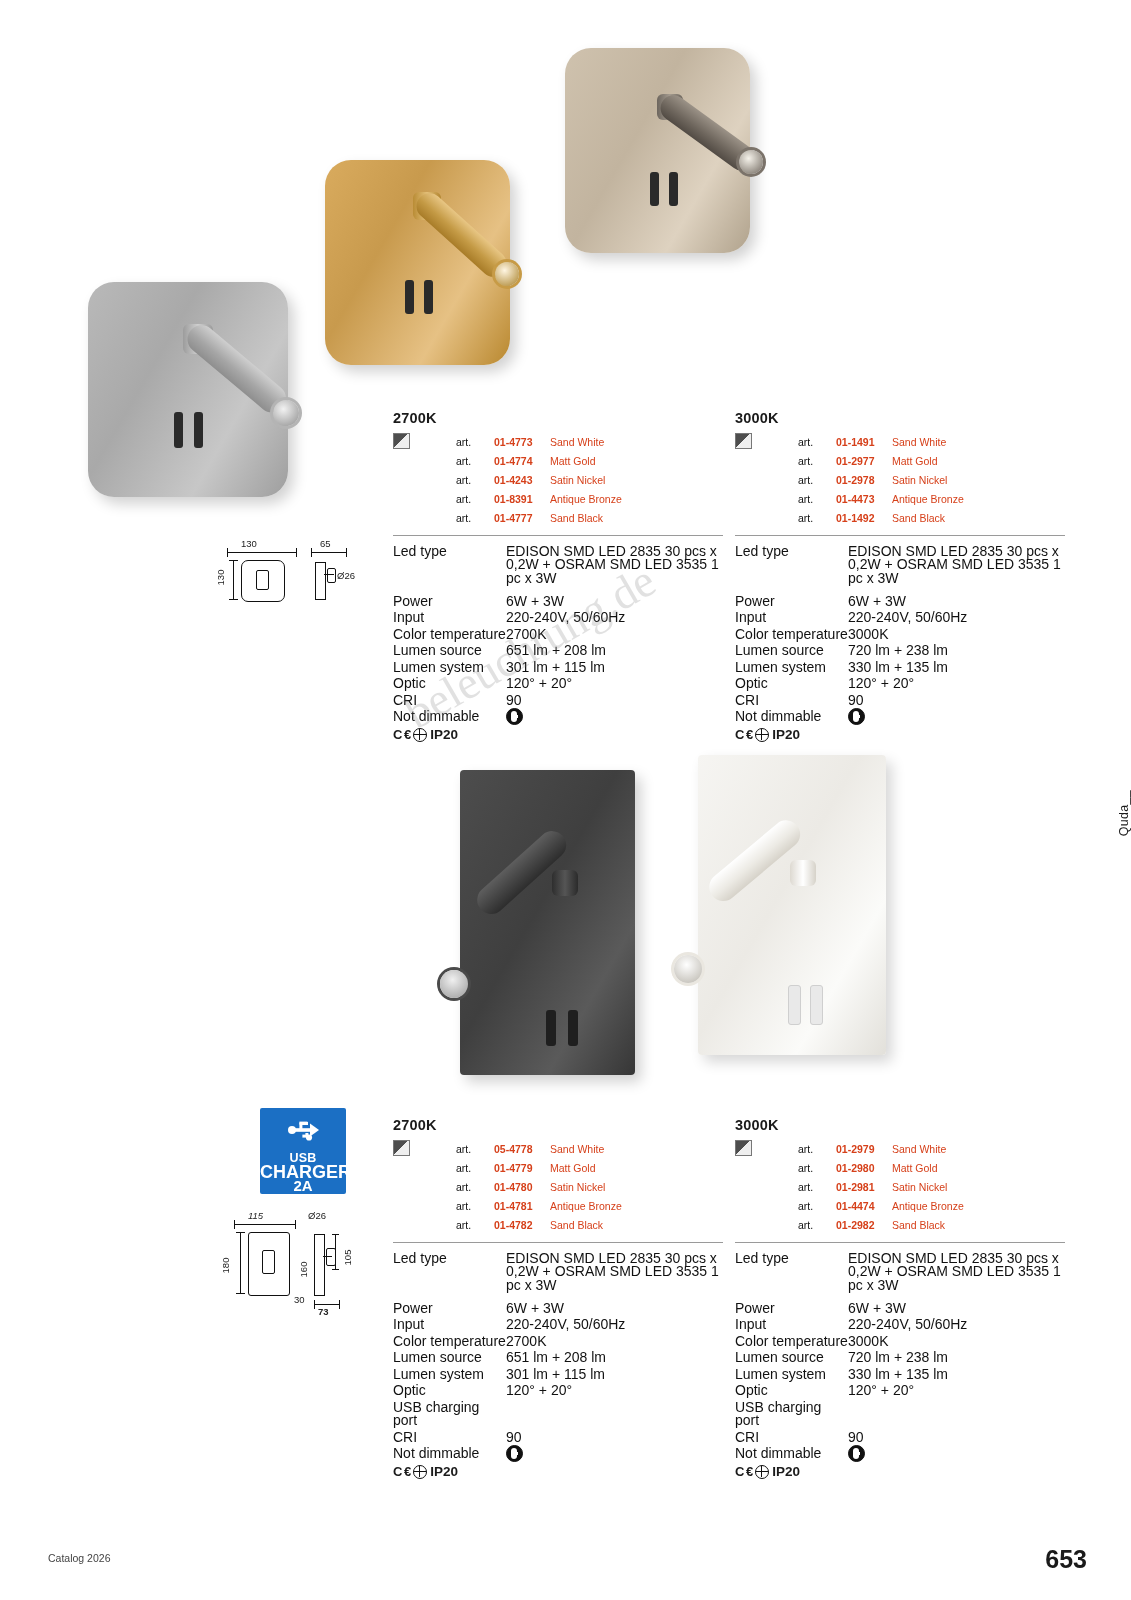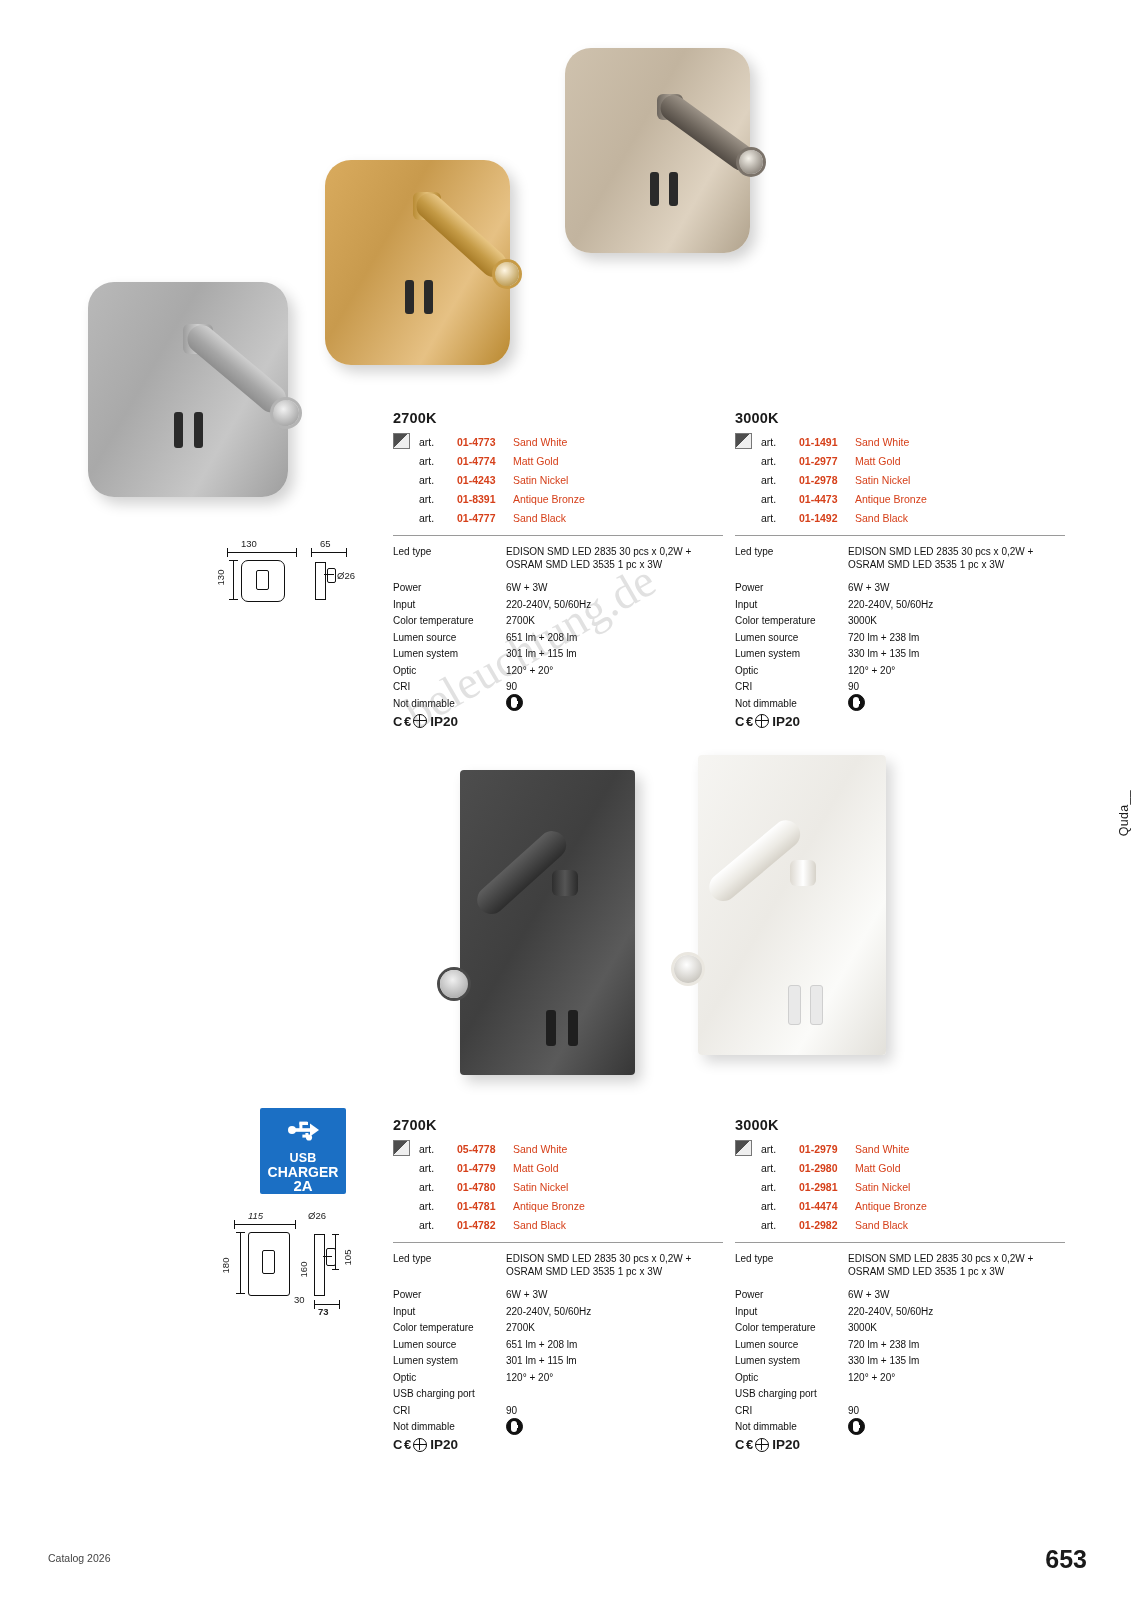--- a/index.html
+++ b/index.html
@@ -73,20 +73,21 @@
     font-size: 14.5px;
     font-weight: bold;
     letter-spacing: .2px;
     margin-bottom: 7px;
   }
   .art-row {
     display: flex;
     align-items: baseline;
     font-size: 10.5px;
     line-height: 19px;
+    margin-left: 37px;
   }
   .art-row .lbl { width: 38px; color: #111; }
   .art-row .code { width: 56px; font-weight: bold; color: #d6401a; }
   .art-row .fin { color: #d6401a; }
   .swatch-col {
     position: absolute;
     left: 0;
     top: 22px;
     width: 16px;
     height: 14px;
@@ -97,21 +98,21 @@
     border: 0.5px solid #777;
   }
   .art-list { margin-left: 26px; }
   .rule {
     border-top: 0.7px solid #9a9a9a;
     margin: 7px 0 7px 0;
   }
   table.tbl {
     width: 100%;
     border-collapse: collapse;
-    font-size: 10px;
+    font-size: 14px;
   }
   table.tbl td {
     padding: 1.5px 0;
     vertical-align: top;
     line-height: 13.5px;
   }
   table.tbl td.k { width: 113px; color: #111; }
   table.tbl td.v { color: #111; }
   .marks {
     display: flex;
@@ -161,21 +162,21 @@
     position: absolute;
     width: 86px; height: 86px;
     background: #1b6fc4;
     color: #fff;
     border-radius: 2px;
     text-align: center;
     font-weight: bold;
   }
   .usb-badge .glyph { font-size: 30px; line-height: 36px; margin-top: 7px; }
   .usb-badge .t1 { font-size: 12.5px; line-height: 14px; letter-spacing: .2px; }
-  .usb-badge .t2 { font-size: 14px; line-height: 14px; }
+  .usb-badge .t2 { font-size: 18px; line-height: 14px; }
   .usb-badge .t3 { font-size: 15px; line-height: 14px; }
 
   
   .side-tag {
     position: absolute;
     right: 14px;
     top: 790px;
     font-size: 12.5px;
     transform: rotate(-90deg);
     transform-origin: right top;

